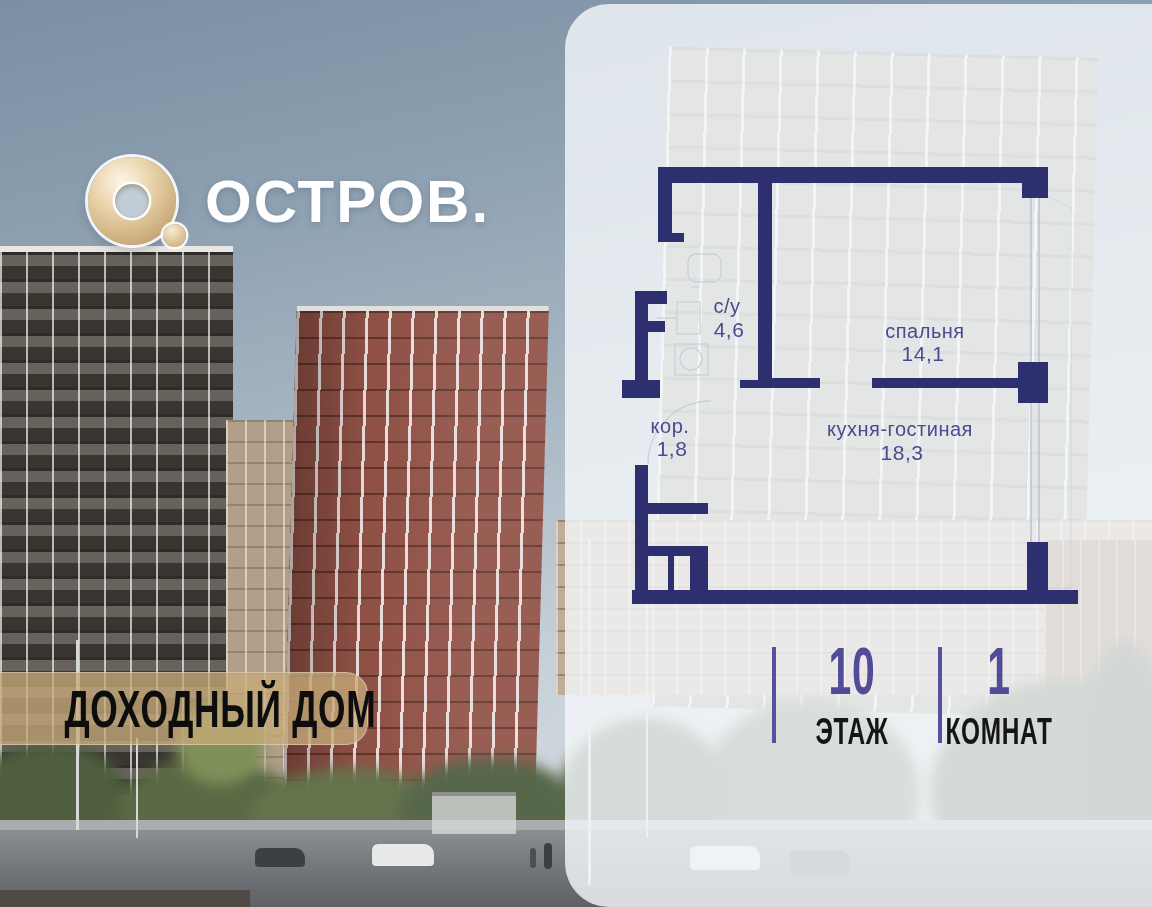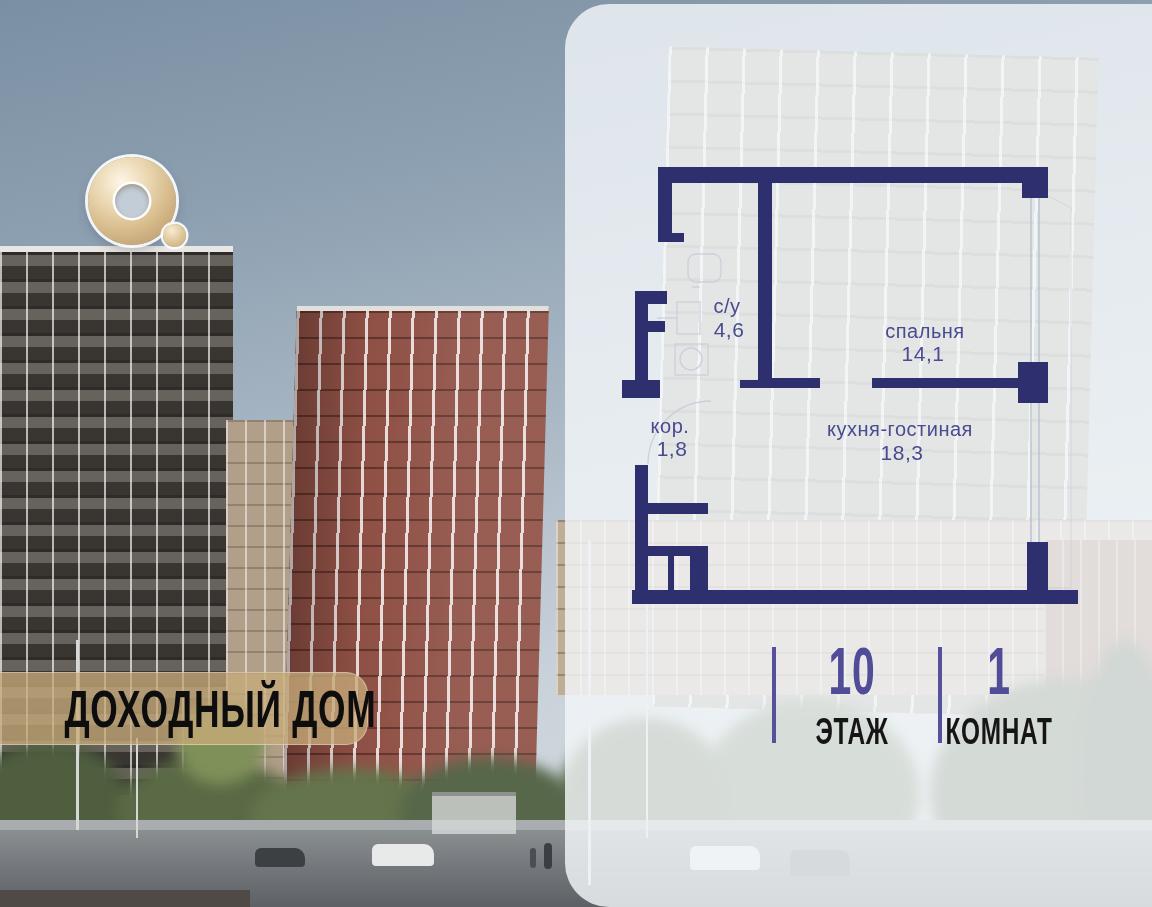--- a/index.html
+++ b/index.html
@@ -188,18 +188,19 @@
   <div class="stat-divider" style="left:938px"></div>
   <div class="stat" style="left:889px;top:638px">
     <div class="stat-value">1</div>
     <div class="stat-label">КОМНАТ</div>
   </div>
 
   <div class="brand ring" style="position:absolute">
     <div class="ring-hole"></div>
   </div>
   <div class="brand dot" style="position:absolute"></div>
+  <div class="brand logo-text" style="position:absolute">ОСТРОВ.</div>
 
   <div class="brand badge" style="position:absolute">
     <span class="badge-text">ДОХОДНЫЙ ДОМ</span>
   </div>
 
 </div>
 
 </body></html>

